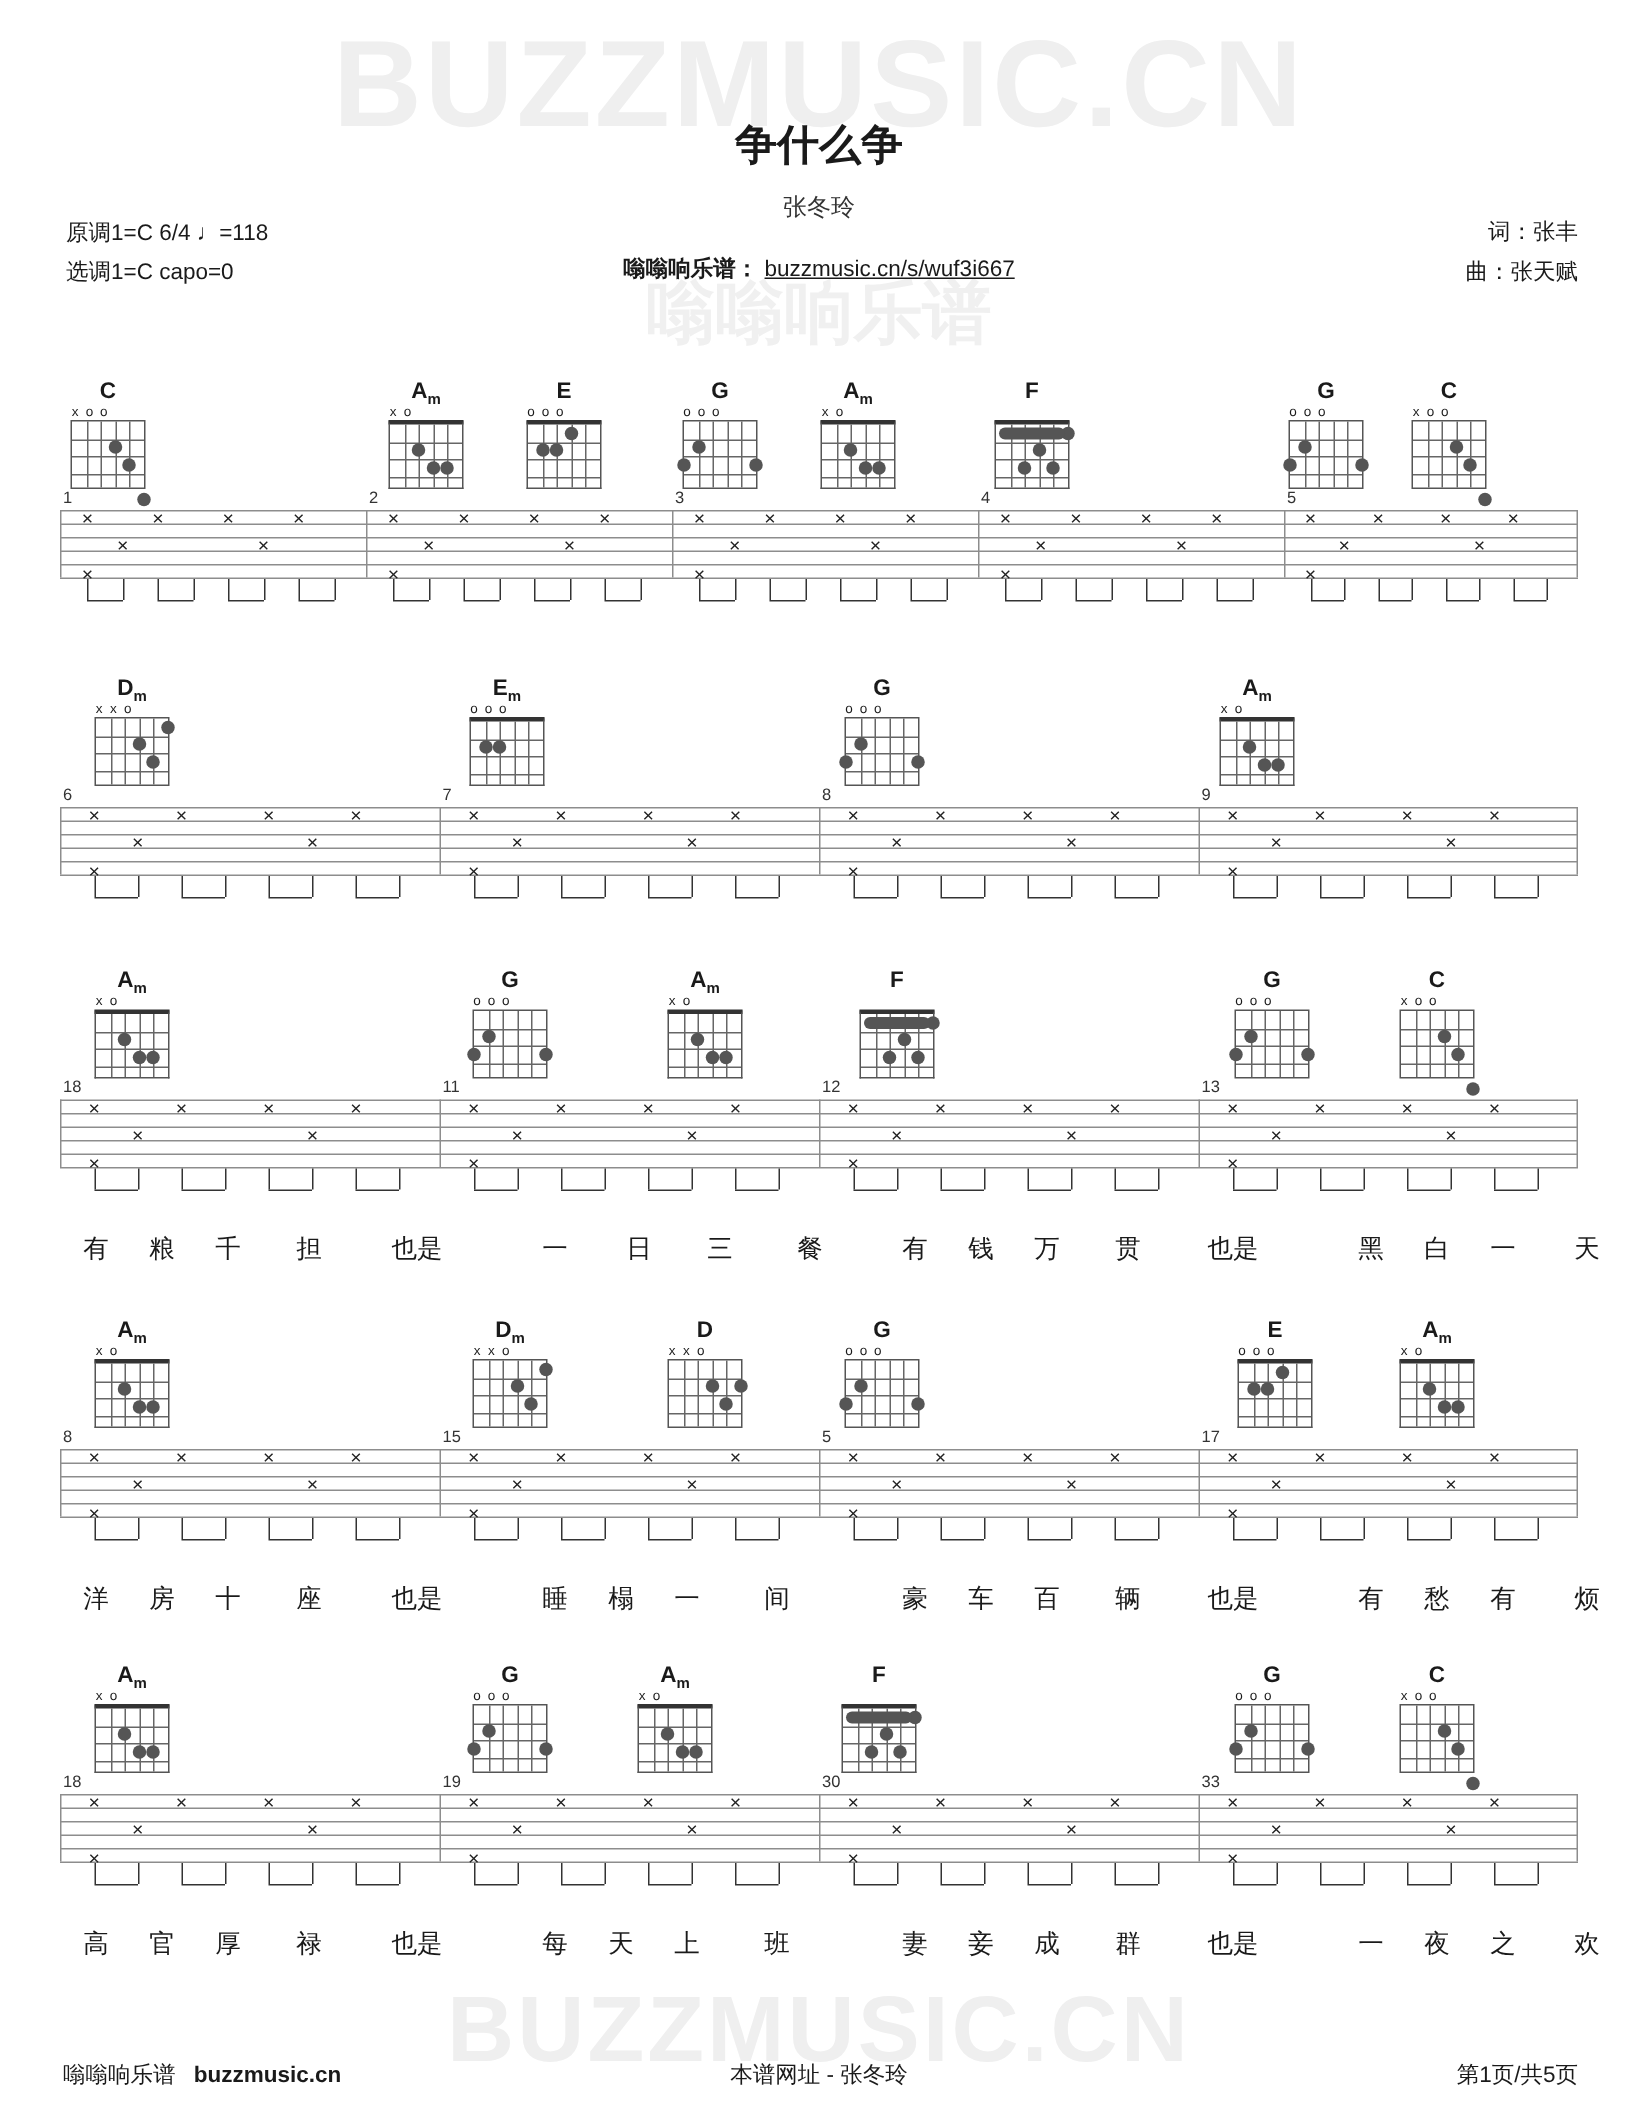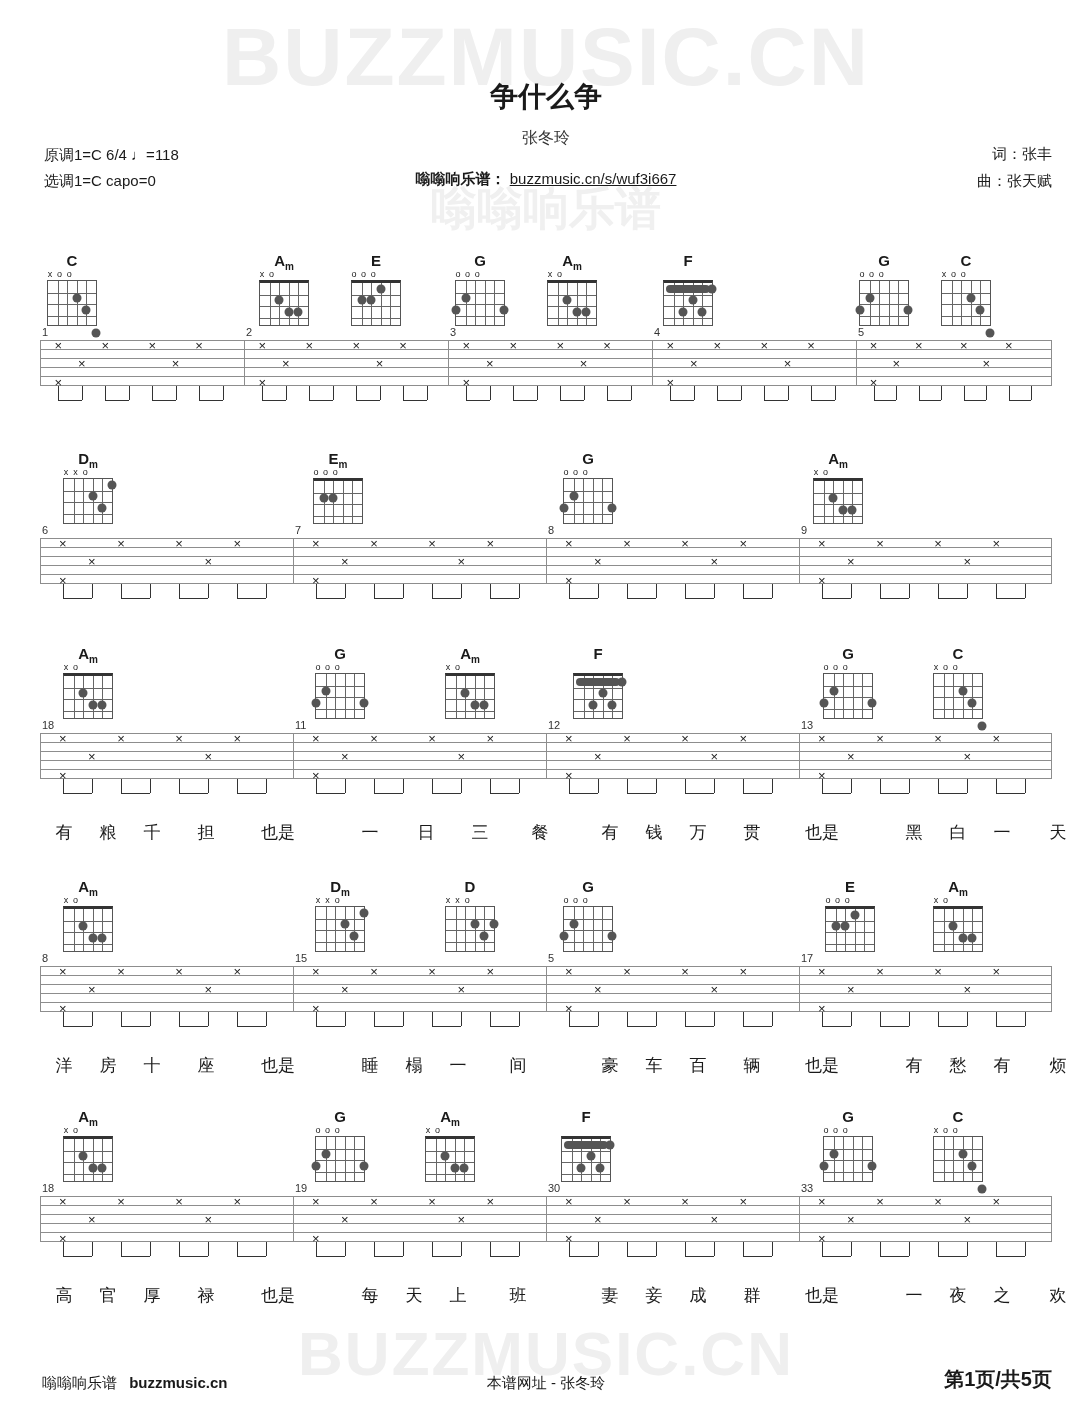--- a/index.html
+++ b/index.html
@@ -111,21 +111,21 @@
     font-size: 17px;
   }
   .lyrics span { position: absolute; transform: translateX(-50%); white-space: nowrap; }
 
   .footer-left { position: absolute; bottom: 22px; left: 42px; font-size: 15px; }
   .footer-left .site { font-weight: bold; margin-left: 8px; }
   .footer-center {
     position: absolute; bottom: 22px; left: 0; width: 1092px;
     text-align: center; font-size: 15px;
   }
-  .footer-right { position: absolute; bottom: 22px; right: 40px; font-size: 20px; font-weight: bold; }
+  .footer-right { position: absolute; bottom: 22px; right: 40px; font-size: 15px; }
 </style>
 </head>
 <body>
 
 <div class="watermark-top">BUZZMUSIC.CN</div>
 <div class="watermark-cn">嗡嗡响乐谱</div>
 <div class="watermark-bottom">BUZZMUSIC.CN</div>
 
 <div class="song-title">争什么争</div>
 <div class="song-artist">张冬玲</div>

